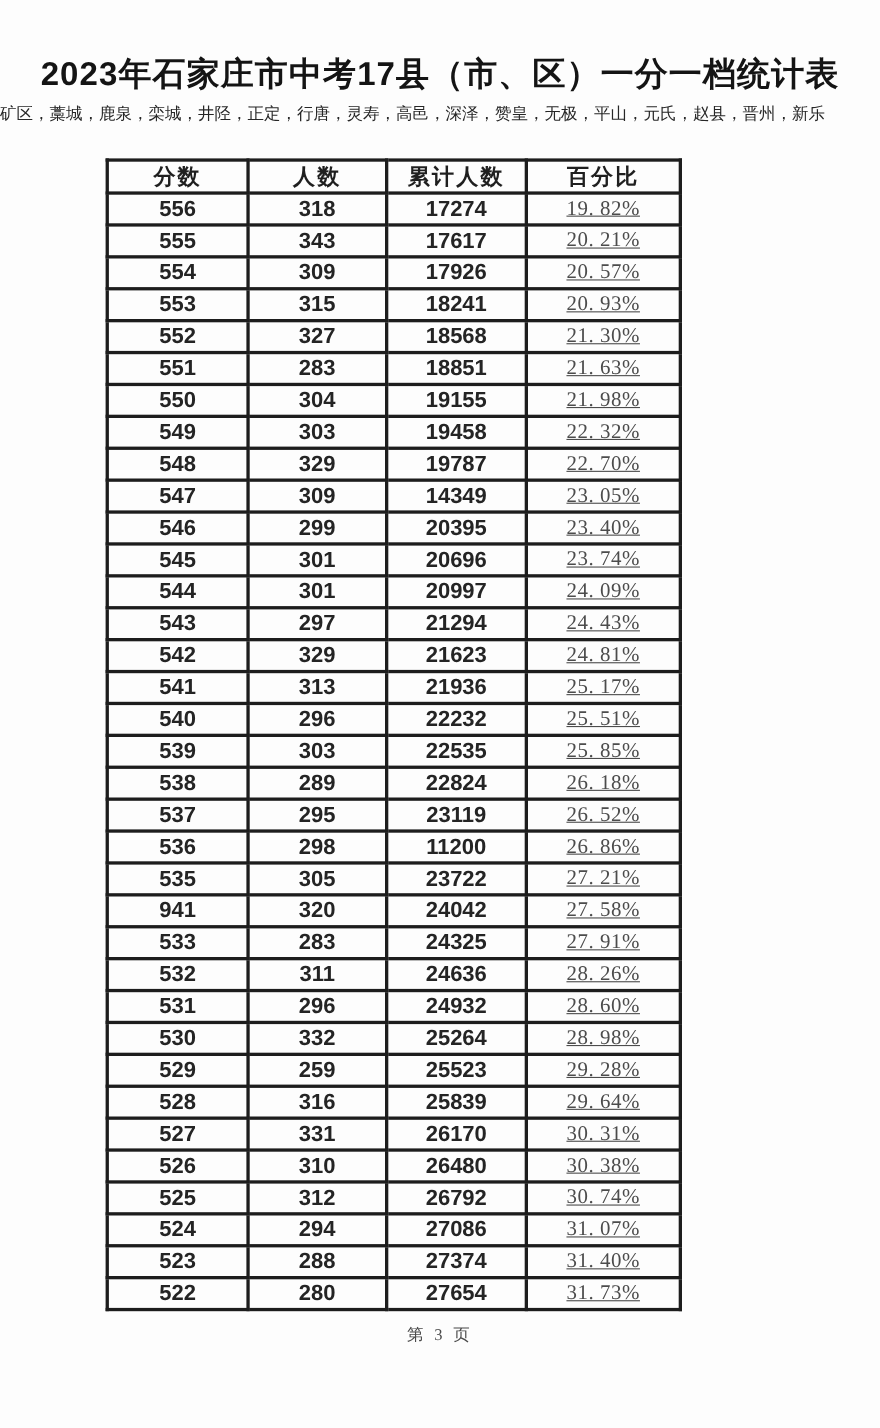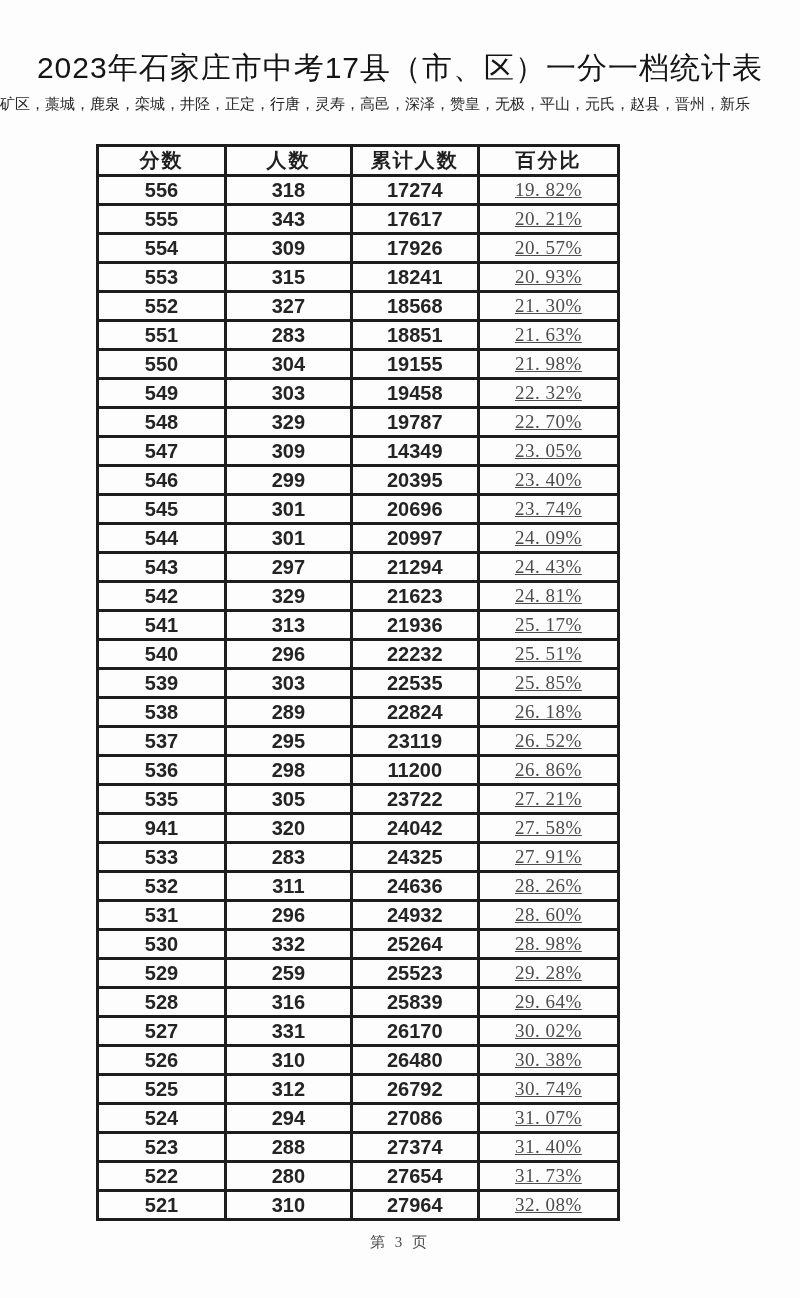--- a/index.html
+++ b/index.html
@@ -13,21 +13,21 @@
   .page {
     width: 800px;
     height: 1298px;
     box-sizing: border-box;
     padding-top: 50px;
   }
   .title {
     margin: 0;
     text-align: center;
     font-size: 30px;
-    font-weight: 400;
+    font-weight: 700;
     color: #141414;
     letter-spacing: 1px;
     line-height: 36px;
     font-family: "Liberation Sans", sans-serif;
   }
   .subtitle {
     margin-top: 8px;
     text-align: left;
     font-size: 15px;
     line-height: 21px;
@@ -272,21 +272,21 @@
         <tr>
           <td>528</td>
           <td>316</td>
           <td>25839</td>
           <td class="pct">29. 64%</td>
         </tr>
         <tr>
           <td>527</td>
           <td>331</td>
           <td>26170</td>
-          <td class="pct">30. 02%</td>
+          <td class="pct">30. 31%</td>
         </tr>
         <tr>
           <td>526</td>
           <td>310</td>
           <td>26480</td>
           <td class="pct">30. 38%</td>
         </tr>
         <tr>
           <td>525</td>
           <td>312</td>
@@ -303,24 +303,18 @@
           <td>523</td>
           <td>288</td>
           <td>27374</td>
           <td class="pct">31. 40%</td>
         </tr>
         <tr>
           <td>522</td>
           <td>280</td>
           <td>27654</td>
           <td class="pct">31. 73%</td>
-        </tr>
-        <tr>
-          <td>521</td>
-          <td>310</td>
-          <td>27964</td>
-          <td class="pct">32. 08%</td>
         </tr>
       </tbody>
   </table>
 
   <div class="footer">第 3 页</div>
 </div>
 
 </body></html>

